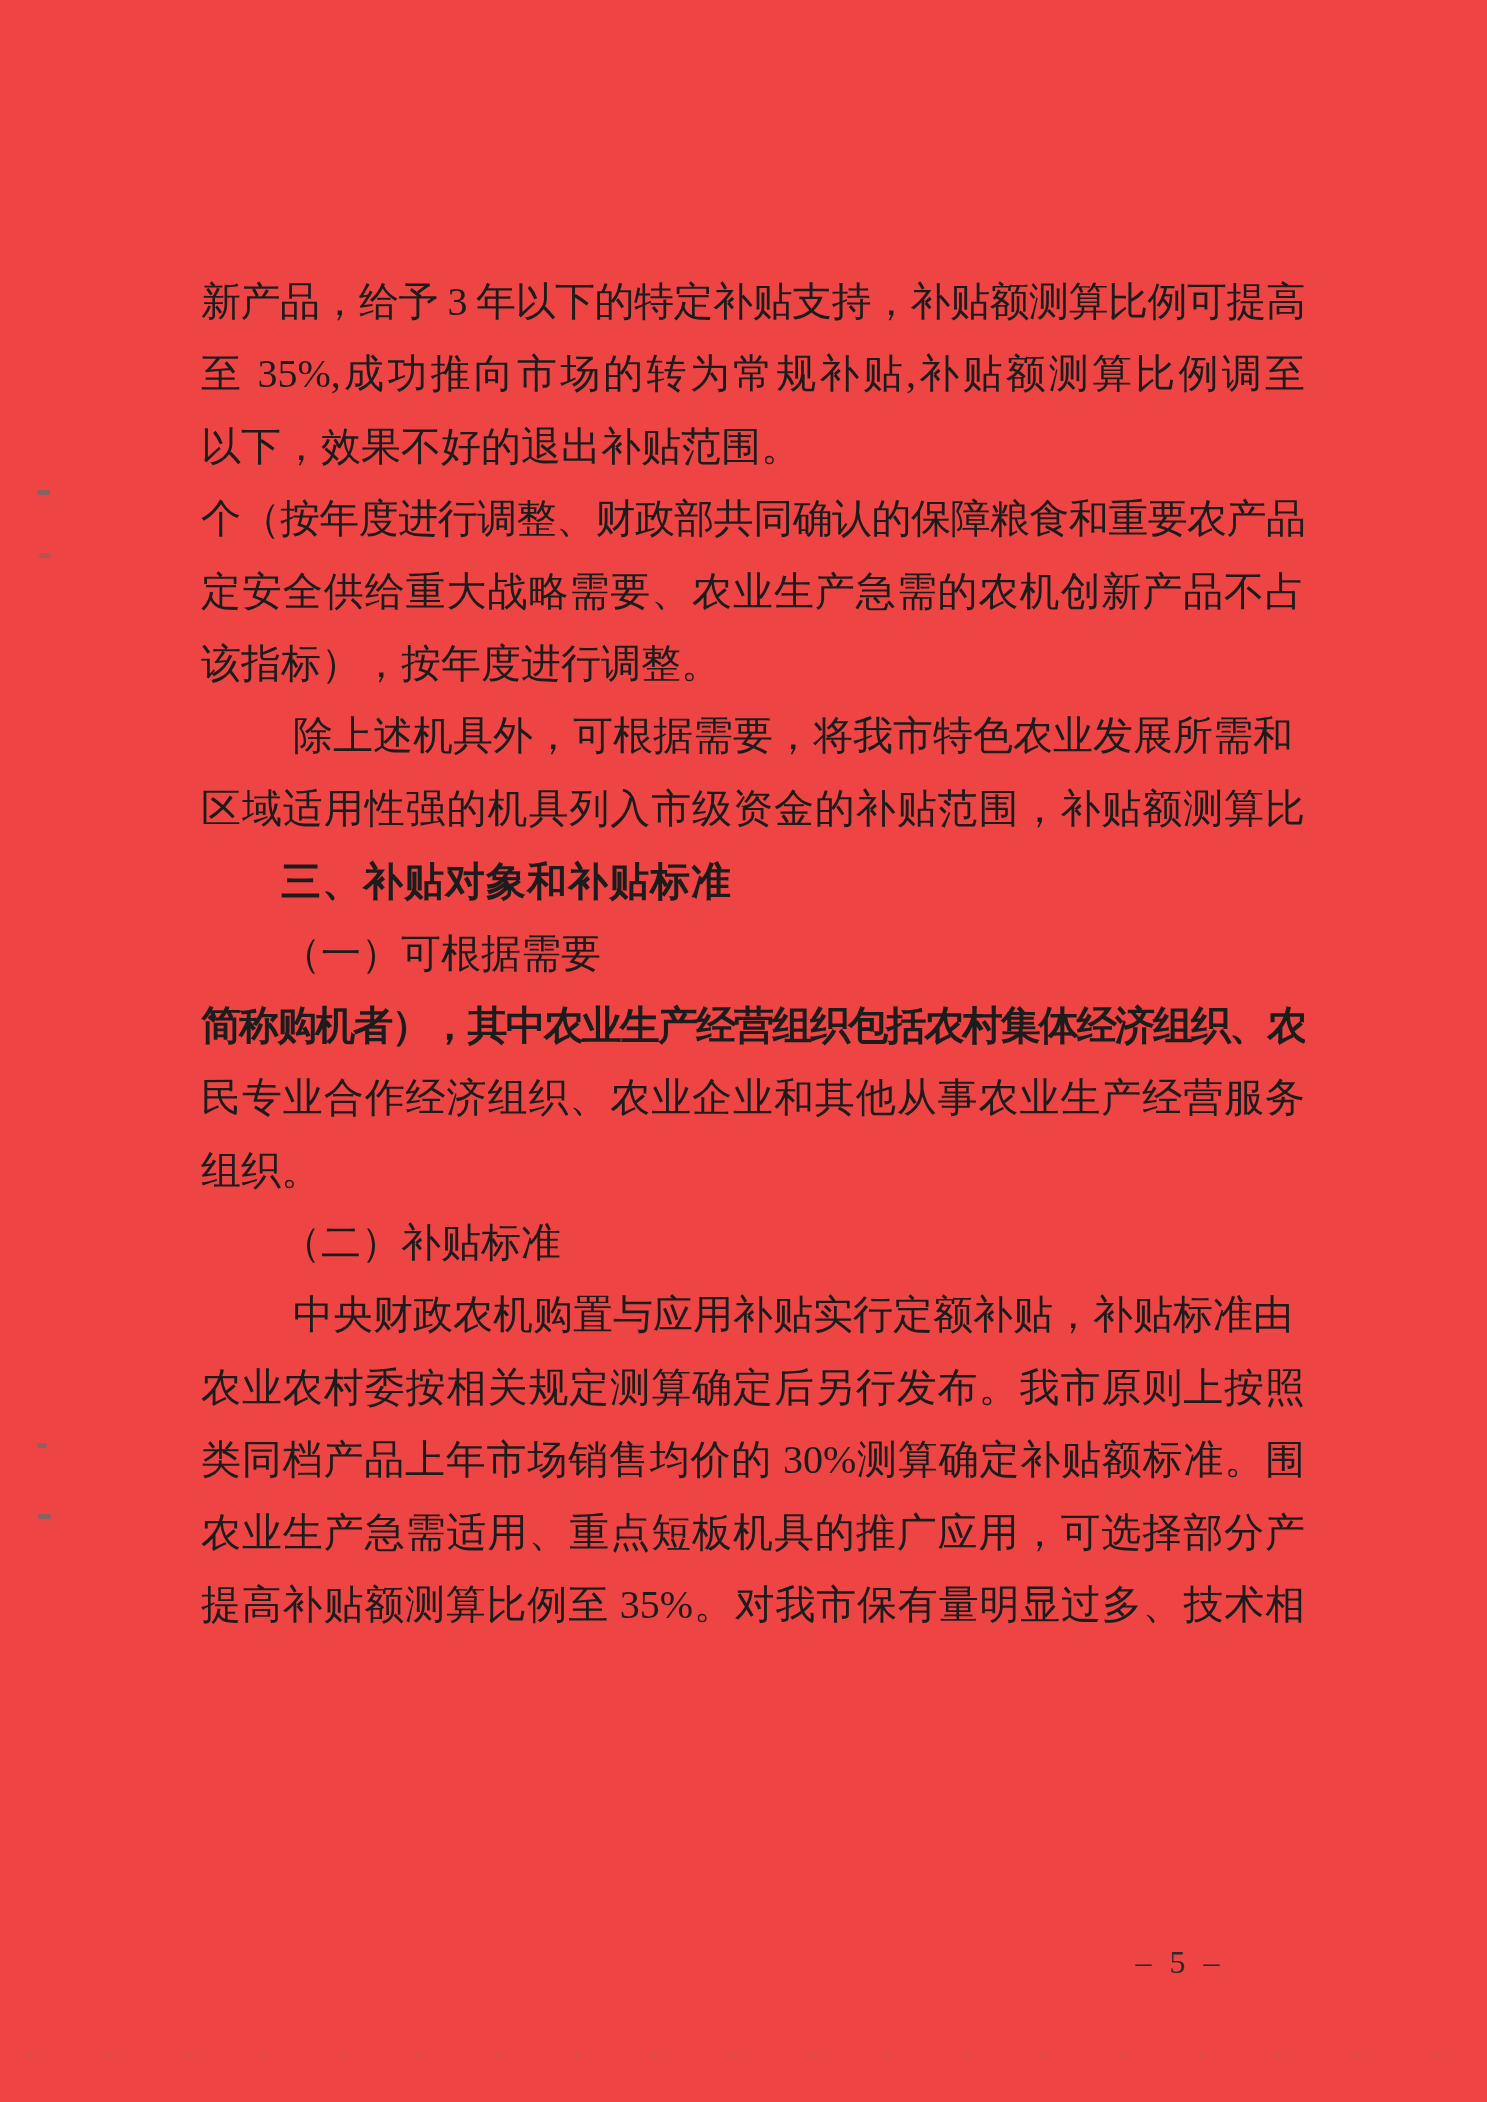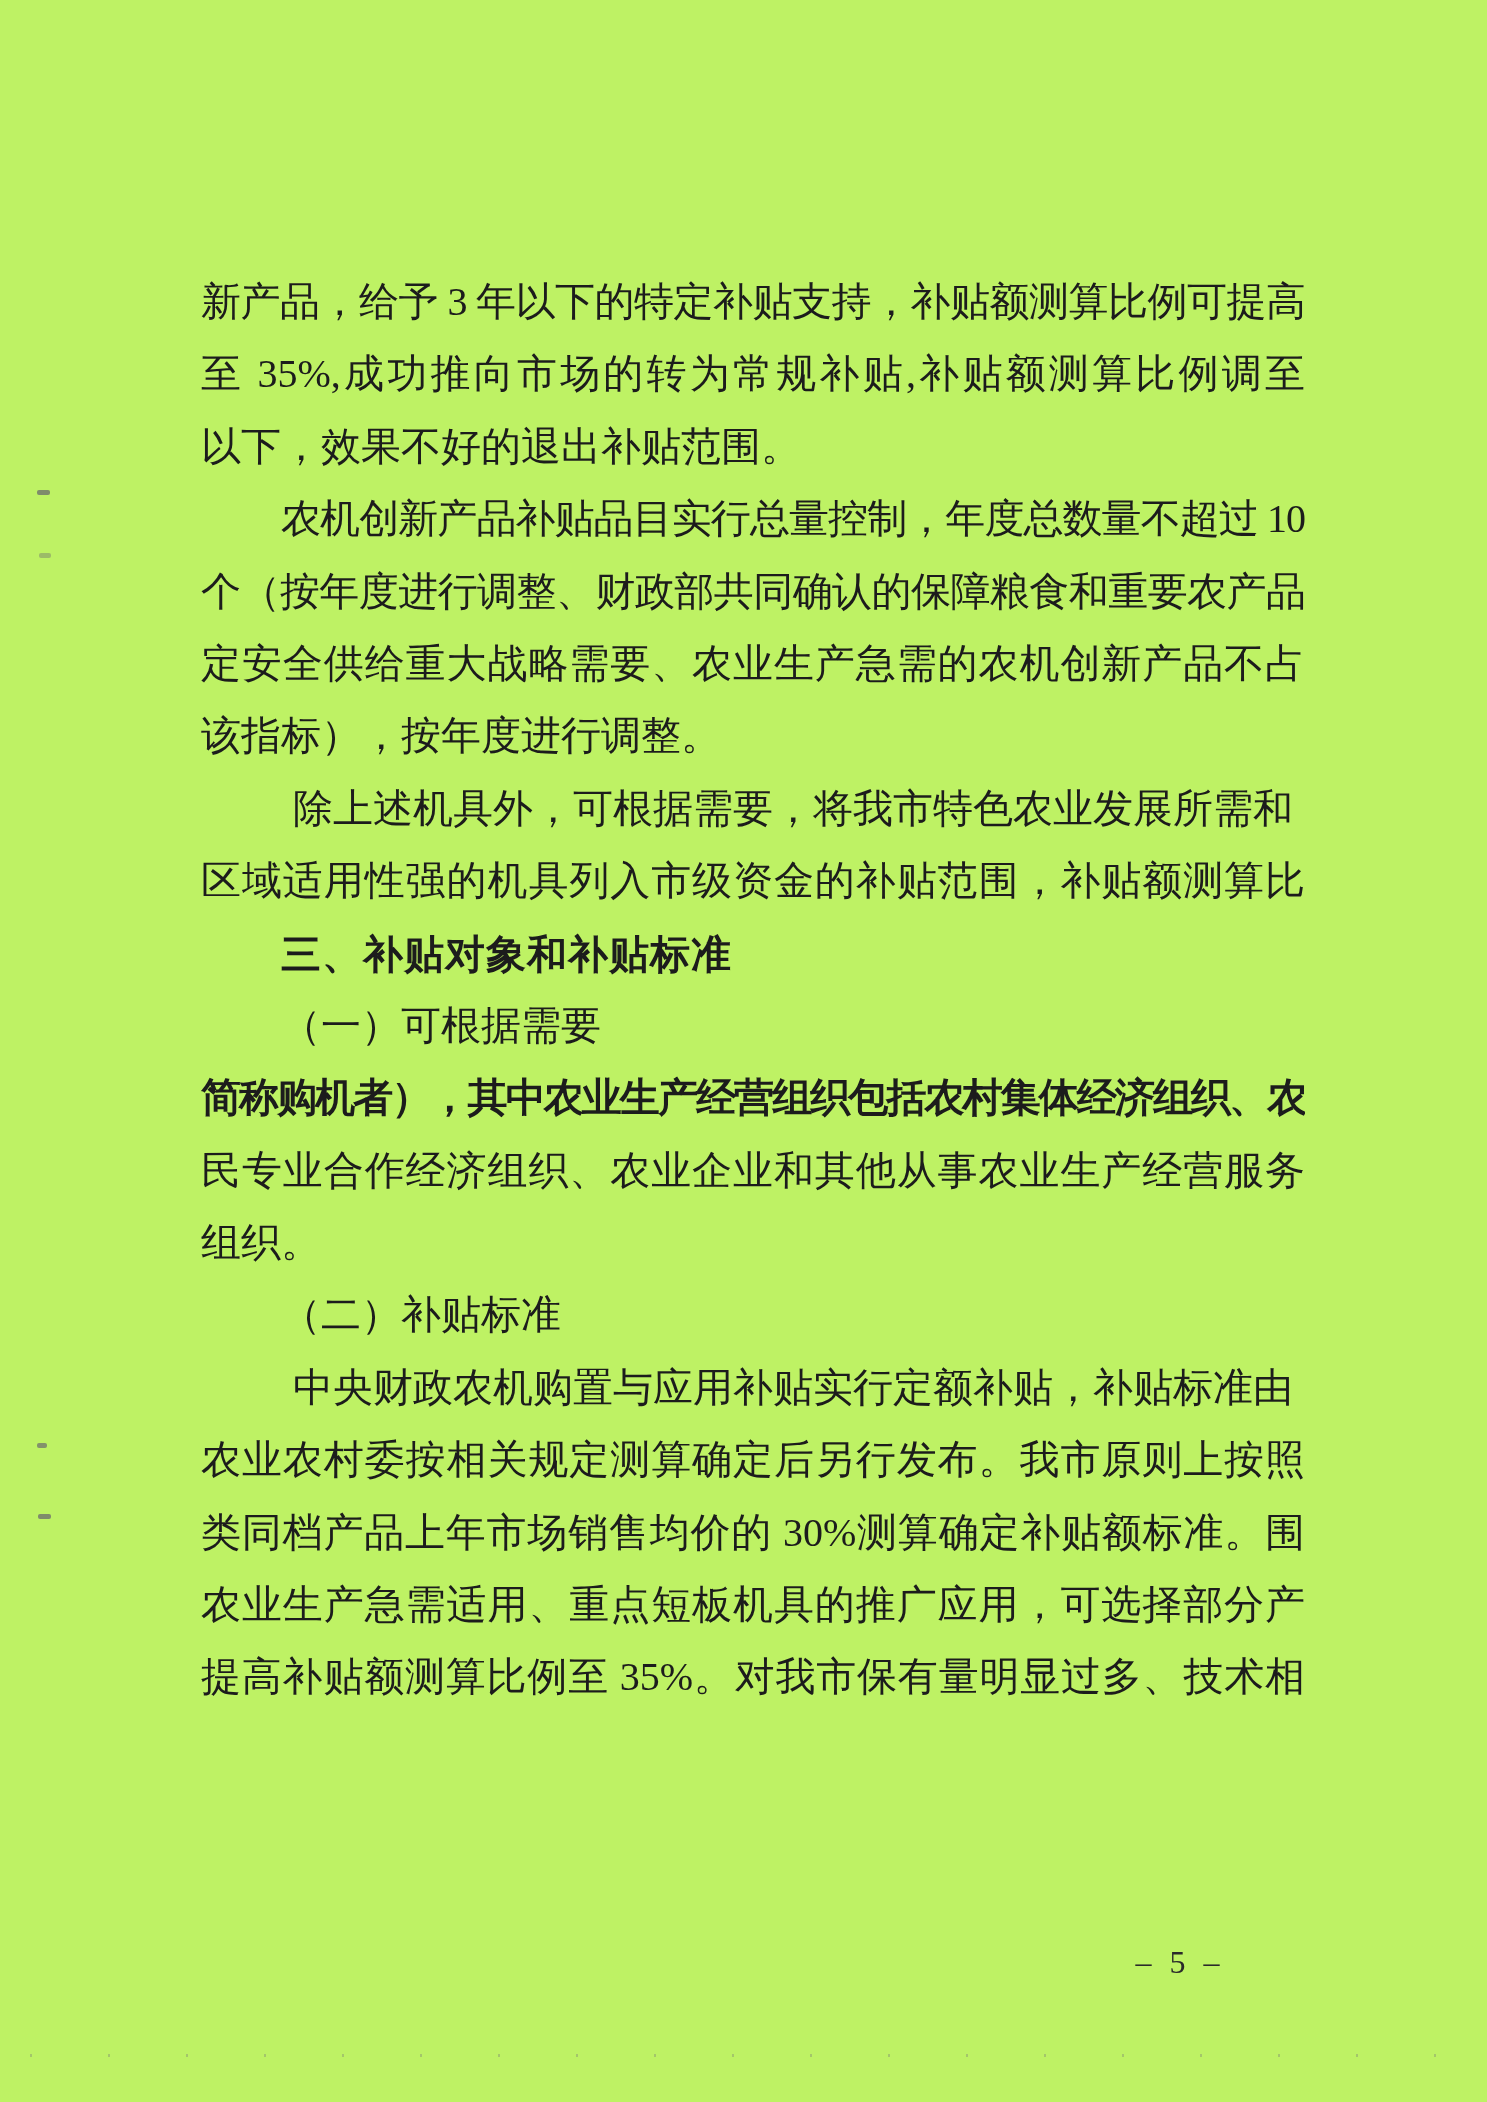--- a/index.html
+++ b/index.html
@@ -4,21 +4,21 @@
 <style>
   html, body {
     margin: 0;
     padding: 0;
     background: #e8e8e8;
   }
   .page {
     position: relative;
     width: 1487px;
     height: 2102px;
-    background: #bef264;
+    background: #ef4444;
     overflow: hidden;
     font-family: "Liberation Serif", "DejaVu Serif", serif;
     color: #1c1c1c;
   }
   .text-block {
     position: absolute;
     left: 201px;
     top: 266px;
     width: 1104px;
     font-size: 40px;
@@ -81,21 +81,20 @@
 </style>
 </head>
 <body>
 
 <div class="page">
 
   <div class="text-block">
     <div class="ln sq1">新产品，给予 3 年以下的特定补贴支持，补贴额测算比例可提高</div>
     <div class="ln">至 35%,成功推向市场的转为常规补贴,补贴额测算比例调至 30%</div>
     <div class="ln end">以下，效果不好的退出补贴范围。</div>
-    <div class="ln indent sq1">农机创新产品补贴品目实行总量控制，年度总数量不超过 10</div>
     <div class="ln sq1">个（按年度进行调整、财政部共同确认的保障粮食和重要农产品稳</div>
     <div class="ln">定安全供给重大战略需要、农业生产急需的农机创新产品不占用</div>
     <div class="ln end">该指标），按年度进行调整。</div>
     <div class="ln indent">除上述机具外，可根据需要，将我市特色农业发展所需和小</div>
     <div class="ln">区域适用性强的机具列入市级资金的补贴范围，补贴额测算比例</div>
     <div class="ln indent heading">三、补贴对象和补贴标准</div>
     <div class="ln indent sub">（一）可根据需要</div>
     <div class="ln sq2">简称购机者），其中农业生产经营组织包括农村集体经济组织、农</div>
     <div class="ln">民专业合作经济组织、农业企业和其他从事农业生产经营服务的</div>
     <div class="ln end">组织。</div>

